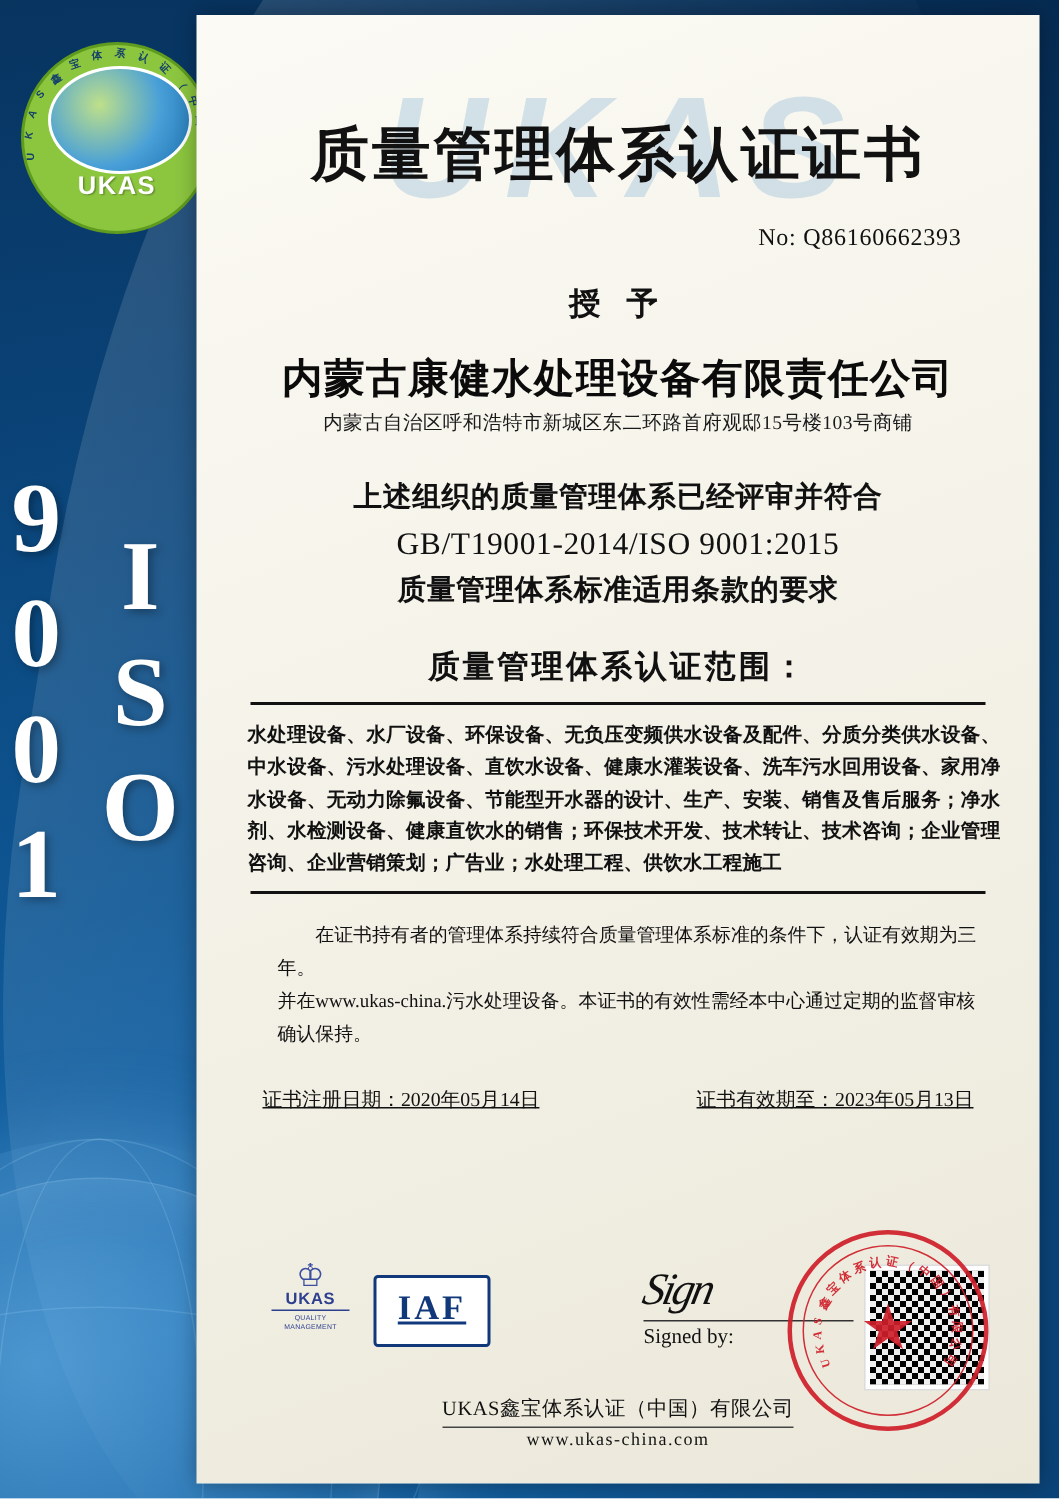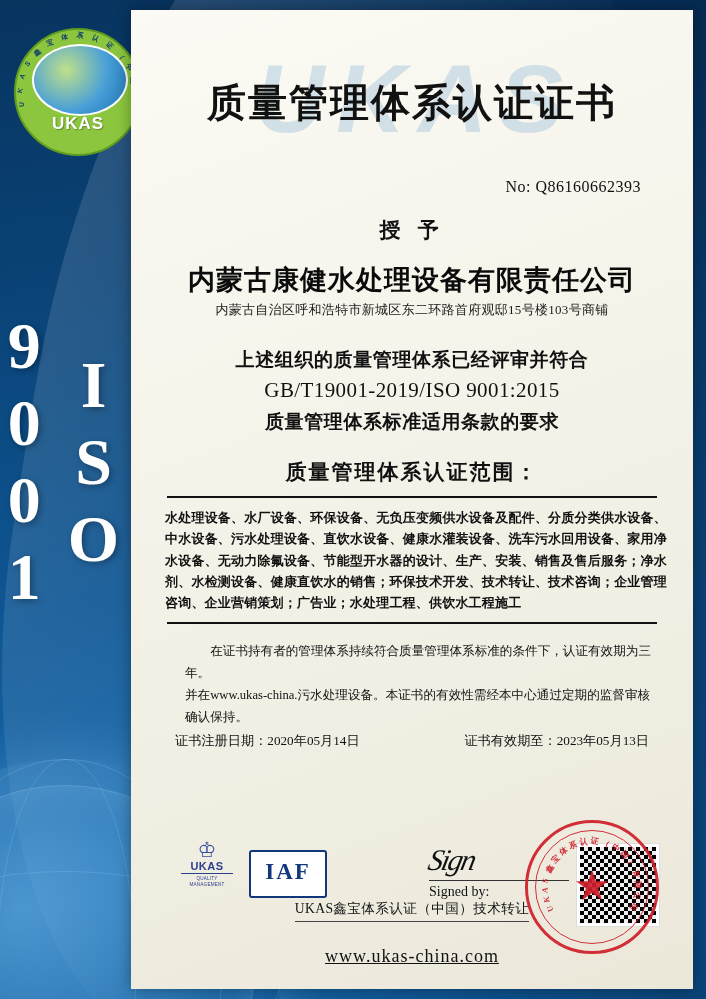--- a/index.html
+++ b/index.html
@@ -174,21 +174,21 @@
     text-align: center;
     font-family: "Liberation Serif", serif;
     font-weight: bold;
     font-size: 39px;
     letter-spacing: 2px;
     color: #111111;
   }
 
   .cert-no {
     position: relative;
-    margin-top: 48px;
+    margin-top: 20px;
     text-align: right;
     padding-right: 26px;
     font-family: "Liberation Serif", serif;
     font-size: 16px;
     color: #111111;
     letter-spacing: 0.5px;
   }
 
   .awarded-label {
     margin-top: 20px;
@@ -266,25 +266,26 @@
 
   .validity {
     margin: 16px 16px 0 28px;
     font-size: 12.6px;
     line-height: 1.75;
     color: #111;
   }
   .validity .line1 { text-indent: 2em; }
 
   .dates-row {
-    margin: 4px 18px 0 18px;
+    margin: 24px 18px 0 18px;
     display: flex;
     justify-content: space-between;
     font-size: 13.2px;
     color: #111;
+    text-decoration: underline;
   }
 
   .marks-row {
     position: absolute;
     left: 26px;
     right: 26px;
     top: 820px;
     height: 108px;
   }
 
@@ -329,20 +330,21 @@
     border-radius: 3px;
     background: #ffffff;
     color: #10387a;
     font-family: "Liberation Serif", serif;
     font-weight: bold;
     font-size: 23px;
     letter-spacing: 2px;
     text-align: center;
     line-height: 40px;
     top: 20px;
+    text-decoration: underline;
   }
 
   .mark-cnas {
     left: 180px;
     width: 76px;
     height: 44px;
     border: 2px solid #10387a;
     border-radius: 22px;
     background: #ffffff;
     color: #10387a;
@@ -447,25 +449,24 @@
   }
   .footer .org {
     font-size: 13.6px;
     letter-spacing: 0.4px;
     font-family: "Liberation Serif", serif;
     display: inline-block;
     border-bottom: 1px solid #444;
     padding-bottom: 3px;
   }
   .footer .url {
-    margin-top: 24px;
-    font-size: 18px;
+    margin-top: 0;
+    font-size: 12px;
     letter-spacing: 1px;
     font-family: "Liberation Serif", serif;
-    text-decoration: underline;
   }
 </style>
 </head>
 <body>
 
 <div class="certificate">
 
   <div class="swoosh"></div>
   <div class="globe">
     <div class="grid-line" style="left:14%;top:0;width:72%;height:100%;"></div>
@@ -510,21 +511,21 @@
       </div>
 
       <div class="awarded-label">授 予</div>
 
       <div class="company-name">内蒙古康健水处理设备有限责任公司</div>
 
       <div class="company-address">内蒙古自治区呼和浩特市新城区东二环路首府观邸15号楼103号商铺</div>
 
       <div class="standard-block">
         <div>上述组织的质量管理体系已经评审并符合</div>
-        <div class="std-code">GB/T19001-2019/ISO 9001:2015</div>
+        <div class="std-code">GB/T19001-2014/ISO 9001:2015</div>
         <div>质量管理体系标准适用条款的要求</div>
       </div>
 
       <div class="scope-heading">质量管理体系认证范围：</div>
       <div class="scope-rule"></div>
       <div class="scope-body">水处理设备、水厂设备、环保设备、无负压变频供水设备及配件、分质分类供水设备、中水设备、污水处理设备、直饮水设备、健康水灌装设备、洗车污水回用设备、家用净水设备、无动力除氟设备、节能型开水器的设计、生产、安装、销售及售后服务；净水剂、水检测设备、健康直饮水的销售；环保技术开发、技术转让、技术咨询；企业管理咨询、企业营销策划；广告业；水处理工程、供饮水工程施工</div>
       <div class="scope-rule-bottom"></div>
 
       <div class="validity">
         <div class="line1">在证书持有者的管理体系持续符合质量管理体系标准的条件下，认证有效期为三年。</div>
@@ -580,19 +581,19 @@
             <span style="transform:rotate(70deg) translate(0,-52px) rotate(12deg);">有</span>
             <span style="transform:rotate(84deg) translate(0,-52px) rotate(12deg);">限</span>
             <span style="transform:rotate(98deg) translate(0,-52px) rotate(12deg);">公</span>
             <span style="transform:rotate(112deg) translate(0,-52px) rotate(12deg);">司</span>
           </div>
         </div>
 
       </div>
 
       <div class="footer">
-        <div class="org">UKAS鑫宝体系认证（中国）技术转让</div>
+        <div class="org">UKAS鑫宝体系认证（中国）有限公司</div>
         <div class="url">www.ukas-china.com</div>
       </div>
 
     </div>
   </div>
 </div>
 
 </body></html>

